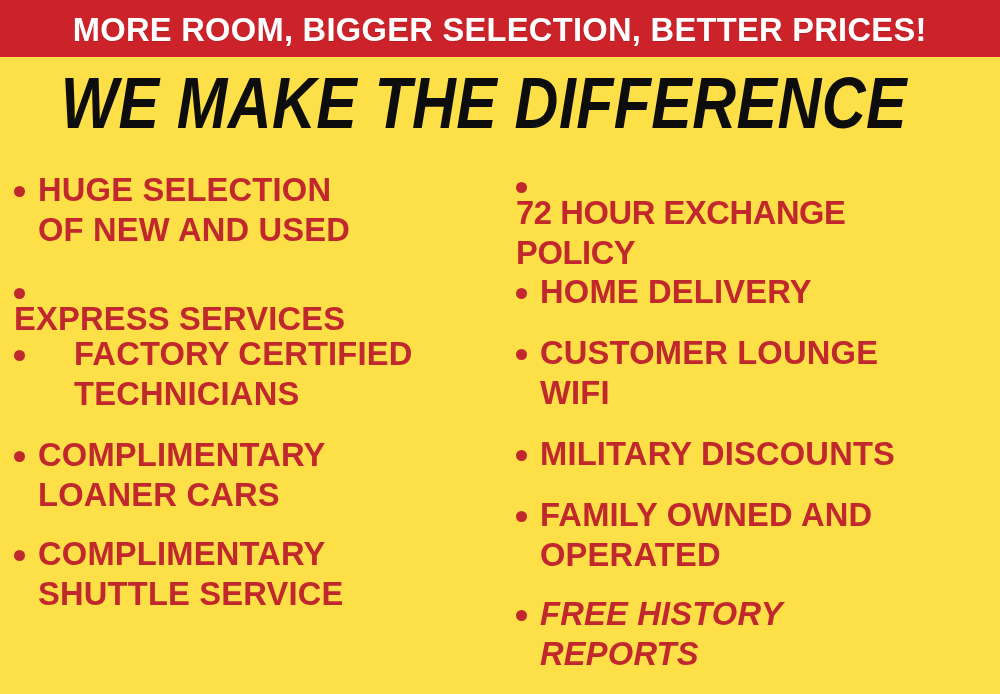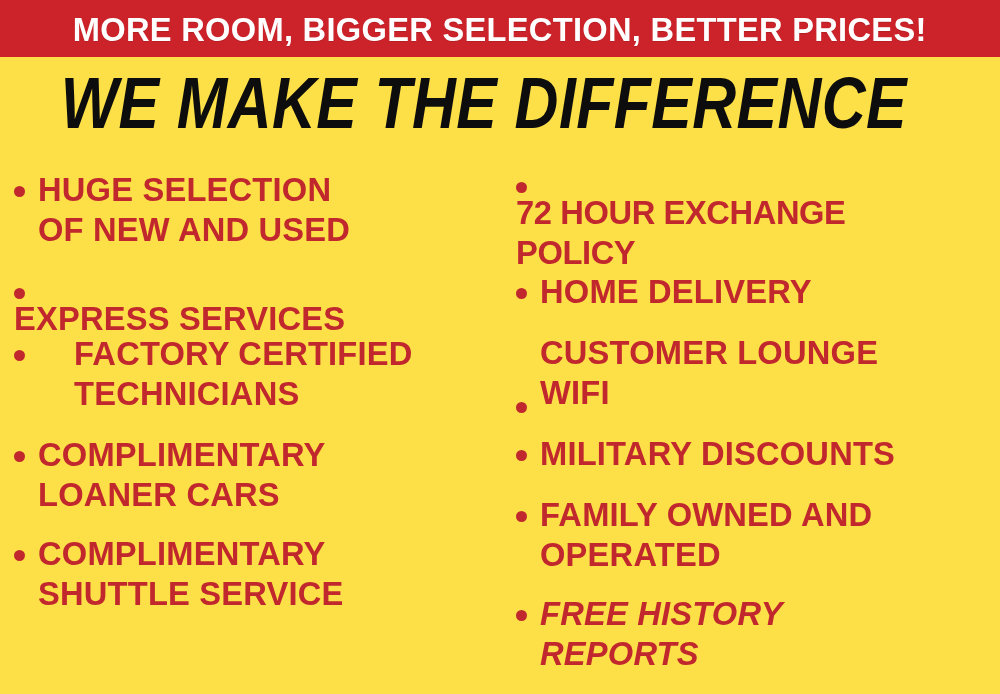--- a/index.html
+++ b/index.html
@@ -112,21 +112,21 @@
   }
   
   .l0 { top:   8px; }
   .l1 { top: 110px; flex-direction: column; }
   .l2 { top: 172px; gap: 36px; }
   .l3 { top: 273px; }
   .l4 { top: 372px; }
   
   .r0 { top:   4px; flex-direction: column; }
   .r1 { top: 110px; text-align: right; }
-  .r2 { top: 171px; align-items: flex-end; }
+  .r2 { top: 171px; }
   .r3 { top: 272px; }
   .r4 { top: 333px; }
   .r5 { top: 432px; font-style: italic; }
 
   .tight { letter-spacing: -0.4px; }
 </style>
 </head>
 <body>
 
 <div id="ad" style="background: #fde047;">

